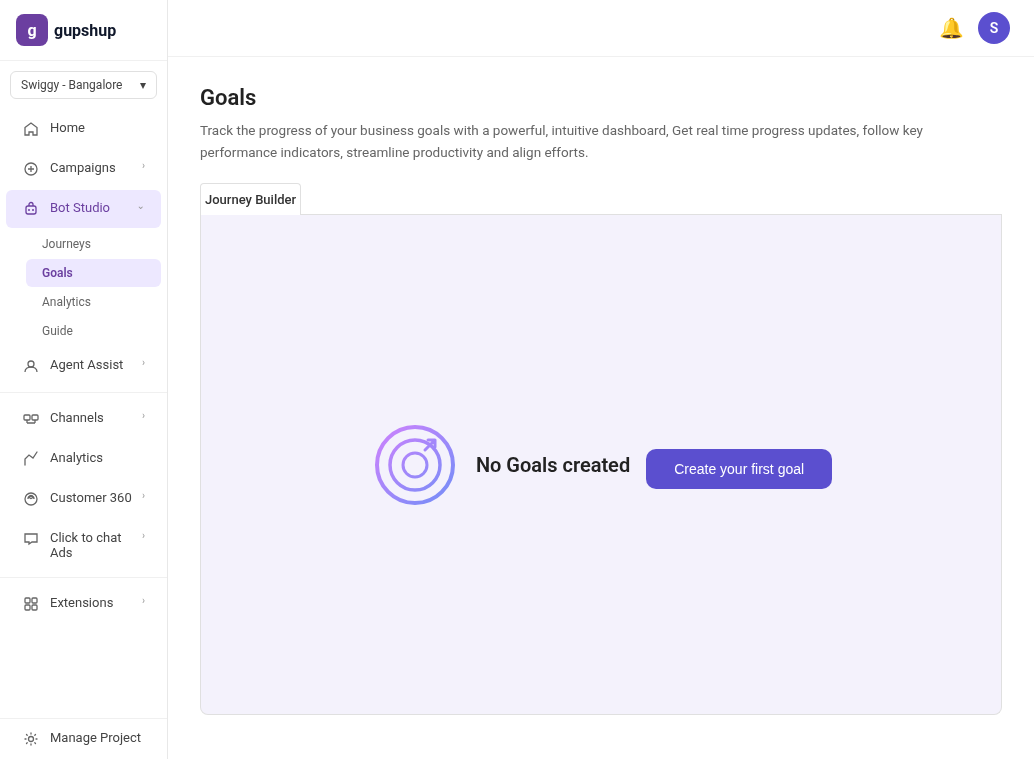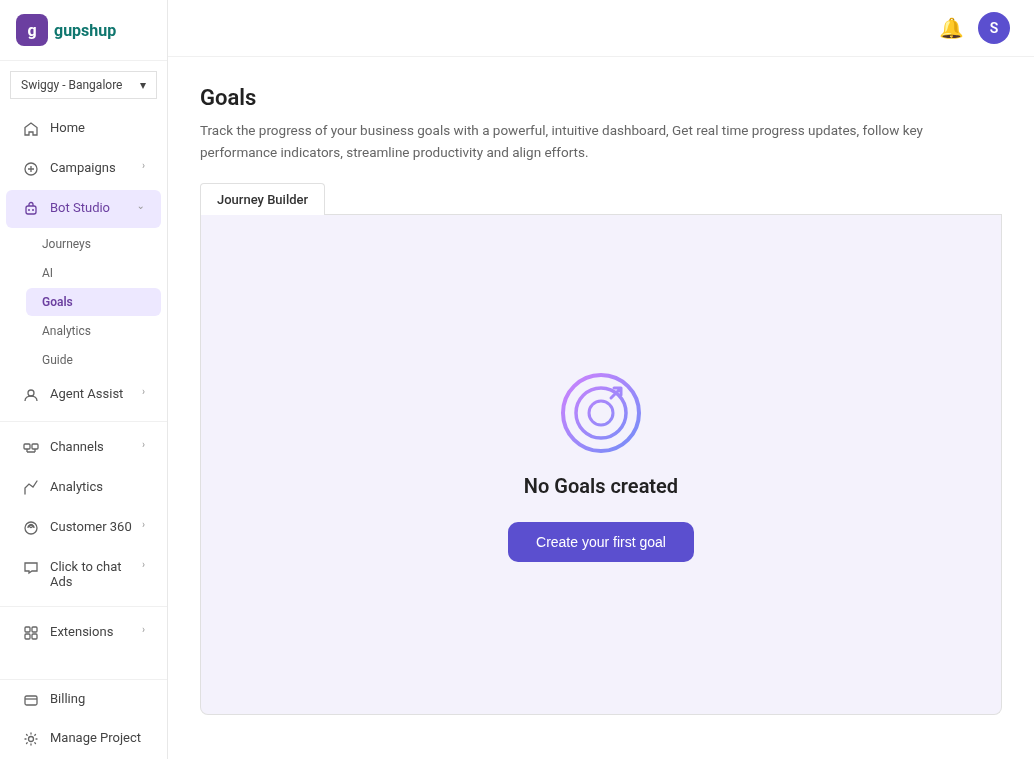--- a/index.html
+++ b/index.html
@@ -23,26 +23,26 @@
       align-items: center;
       gap: 6px;
     }
     .logo-icon {
       width: 32px;
       height: 32px;
     }
     .logo-text {
       font-size: 16px;
       font-weight: 700;
-      color: #0f766e;
+      color: #0f172a;
     }
     .workspace-selector {
       margin: 10px 10px;
       border: 1px solid #e0e0e0;
-      border-radius: 0;
+      border-radius: 6px;
       padding: 6px 10px;
       font-size: 12px;
       color: #444;
       display: flex;
       align-items: center;
       justify-content: space-between;
       cursor: pointer;
     }
     .nav-item {
       display: flex;
@@ -142,21 +142,21 @@
       line-height: 1.6;
       max-width: 820px;
       margin-bottom: 20px;
     }
     .tab-bar {
       display: flex;
       border-bottom: 1px solid #e0e0e0;
       margin-bottom: 0;
     }
     .tab {
-      padding: 8px 16px;
+      padding: 8px 4px;
       font-size: 13px;
       cursor: pointer;
       color: #666;
       border: 1px solid transparent;
       border-bottom: none;
       border-radius: 4px 4px 0 0;
       margin-bottom: -1px;
     }
     .tab.active {
       background: #fff;
@@ -169,21 +169,20 @@
       border: 1px solid #e0e0e0;
       border-top: none;
       min-height: 500px;
       display: flex;
       align-items: center;
       justify-content: center;
       border-radius: 0 0 8px 8px;
     }
     .empty-state {
       display: flex;
-      flex-direction: column;
       align-items: center;
       gap: 16px;
       padding: 60px 40px;
       text-align: center;
     }
     .goal-icon-svg {
       width: 90px;
       height: 90px;
     }
     .empty-title {
@@ -256,23 +255,20 @@
         </svg>
     </span>
     <span class="nav-item-label">Bot Studio</span>
     <span class="nav-item-chevron">⌄</span>
   </div>
 
   <div class="sub-menu">
     <div class="sub-item">
       <span>Journeys</span>
     </div>
-    <div class="sub-item">
-      <span>AI</span>
-    </div>
     <div class="sub-item active">
       <span>Goals</span>
     </div>
     <div class="sub-item">
       <span>Analytics</span>
     </div>
     <div class="sub-item">
       <span>Guide</span>
     </div>
   </div>
@@ -343,29 +339,20 @@
           <rect x="9" y="2" width="5" height="5" rx="1" stroke="currentColor" stroke-width="1.3"></rect>
           <rect x="2" y="9" width="5" height="5" rx="1" stroke="currentColor" stroke-width="1.3"></rect>
           <rect x="9" y="9" width="5" height="5" rx="1" stroke="currentColor" stroke-width="1.3"></rect>
         </svg>
     </span>
     <span class="nav-item-label">Extensions</span>
     <span class="nav-item-chevron">›</span>
   </div>
 
   <div class="sidebar-bottom">
-    <div class="nav-item">
-      <span class="nav-item-icon">
-        <svg width="16" height="16" viewBox="0 0 16 16" fill="none">
-            <rect x="2" y="4" width="12" height="9" rx="1.5" stroke="currentColor" stroke-width="1.3"></rect>
-            <path d="M2 7h12" stroke="currentColor" stroke-width="1.3"></path>
-          </svg>
-      </span>
-      <span class="nav-item-label">Billing</span>
-    </div>
     <div class="nav-item">
       <span class="nav-item-icon">
         <svg width="16" height="16" viewBox="0 0 16 16" fill="none">
             <circle cx="8" cy="8" r="2.5" stroke="currentColor" stroke-width="1.3"></circle>
             <path d="M8 2v1M8 13v1M2 8h1M13 8h1M3.5 3.5l.7.7M11.8 11.8l.7.7M3.5 12.5l.7-.7M11.8 4.2l.7-.7" stroke="currentColor" stroke-width="1.3" stroke-linecap="round"></path>
           </svg>
       </span>
       <span class="nav-item-label">Manage Project</span>
     </div>
   </div>

